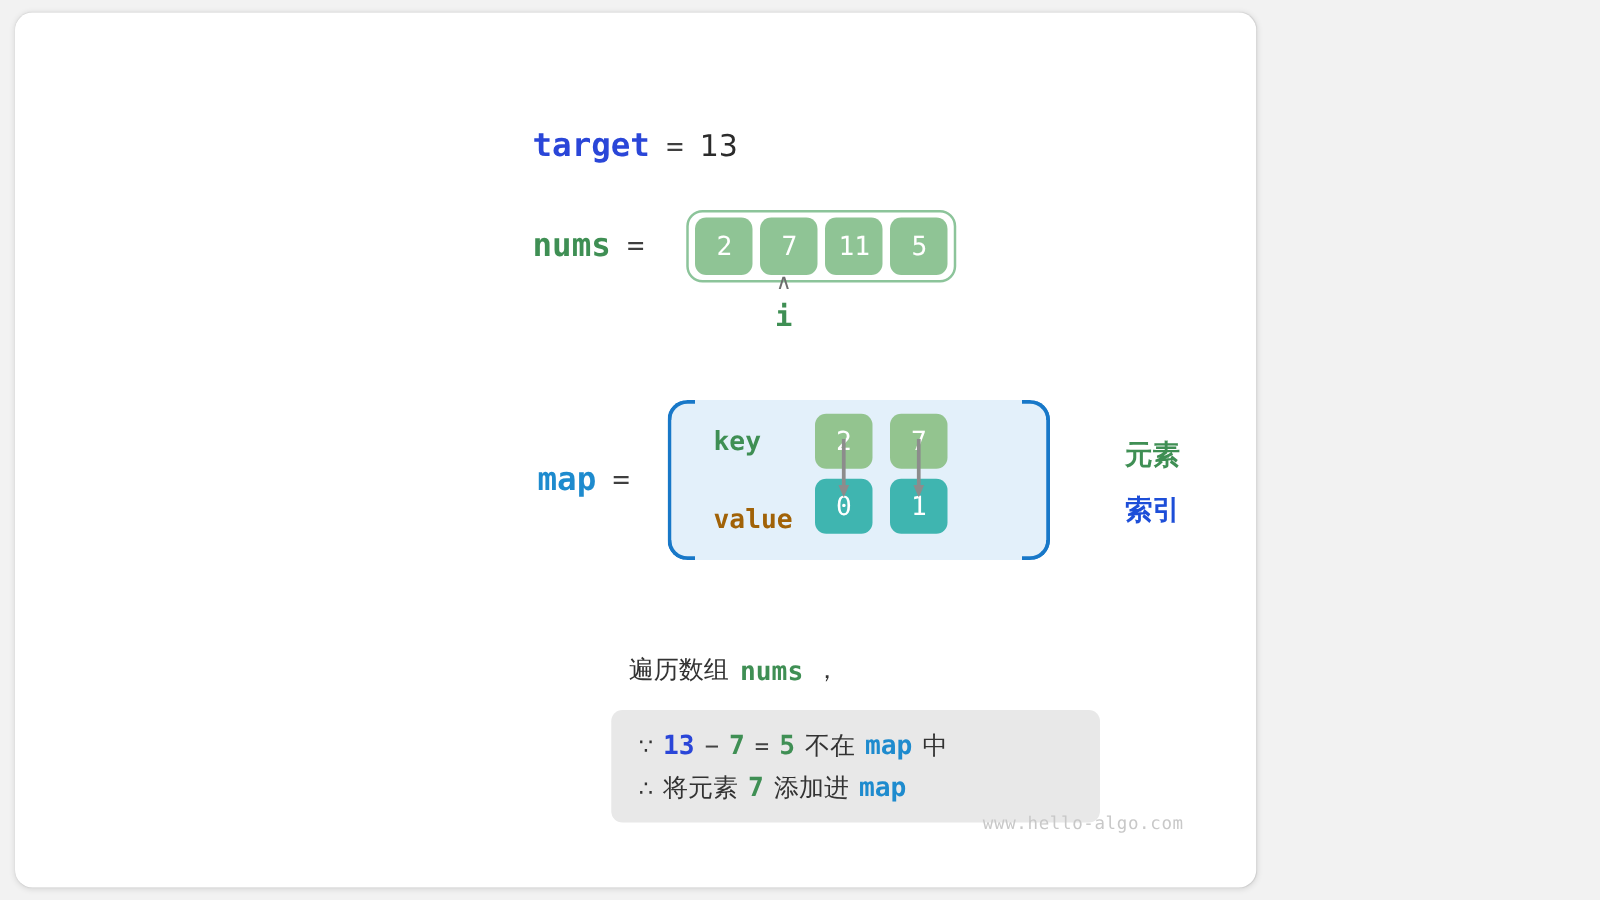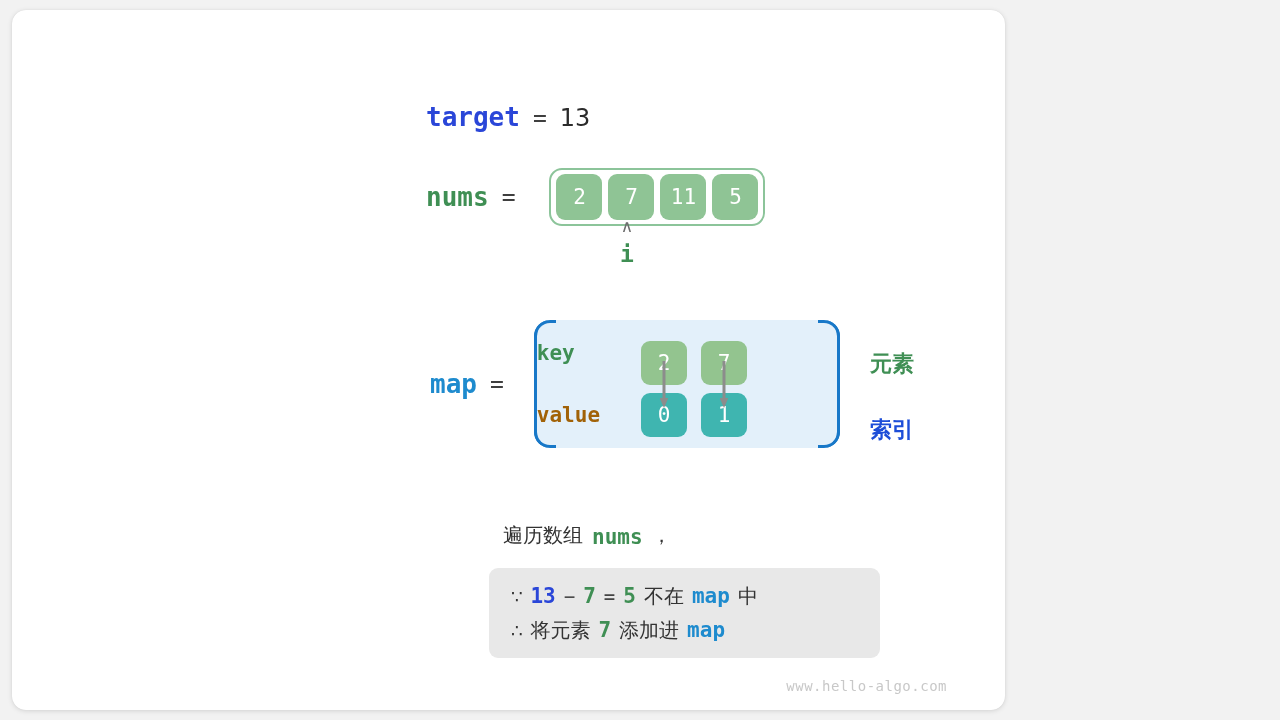--- a/index.html
+++ b/index.html
@@ -175,23 +175,23 @@
     bottom: 0;
     border-top: none;
     border-radius: 0 0 16px 16px;
     -webkit-mask-image: linear-gradient(to right, #000 0 22px, transparent 22px calc(100% - 22px), #000 calc(100% - 22px) 100%);
     mask-image: linear-gradient(to right, #000 0 22px, transparent 22px calc(100% - 22px), #000 calc(100% - 22px) 100%);
   }
 
   .map-grid {
     position: relative;
     display: flex;
-    align-items: flex-end;
+    align-items: flex-start;
+    padding-left: 34px;
     z-index: 2;
-    gap: 23px;
   }
   .map-labels {
     display: flex;
     flex-direction: column;
     justify-content: center;
     gap: 18px;
     margin-right: 18px;
   }
   .lbl-key {
     font-family: "DejaVu Sans Mono", "Liberation Mono", monospace;
@@ -251,25 +251,24 @@
     top: 20px;
     transform: translateX(-50%);
     width: 9px;
     height: 48px;
     z-index: 5;
     pointer-events: none;
   }
 
   .map-side {
     position: absolute;
-    left: 858px;
+    left: 888px;
     top: 332px;
     display: flex;
     flex-direction: column;
-    gap: 22px;
   }
   .side-el {
     font-family: "DejaVu Sans", "Liberation Sans", sans-serif;
     font-weight: bold;
     font-size: 22px;
     color: #3f8f54;
     height: 44px;
     display: flex;
     align-items: center;
   }
@@ -350,21 +349,21 @@
     font-size: 19px;
     color: #444444;
     font-weight: normal;
   }
   .cn { font-family: "DejaVu Sans", "Liberation Sans", sans-serif; font-size: 20px; color: #333333; }
 
   
   .watermark {
     position: absolute;
     right: 58px;
-    bottom: 16px;
+    bottom: 43px;
     font-family: "DejaVu Sans Mono", "Liberation Mono", monospace;
     font-size: 14px;
     color: #c8c8c8;
     letter-spacing: 0.5px;
   }
 </style>
 </head>
 <body>
 
 <div class="page-card">

